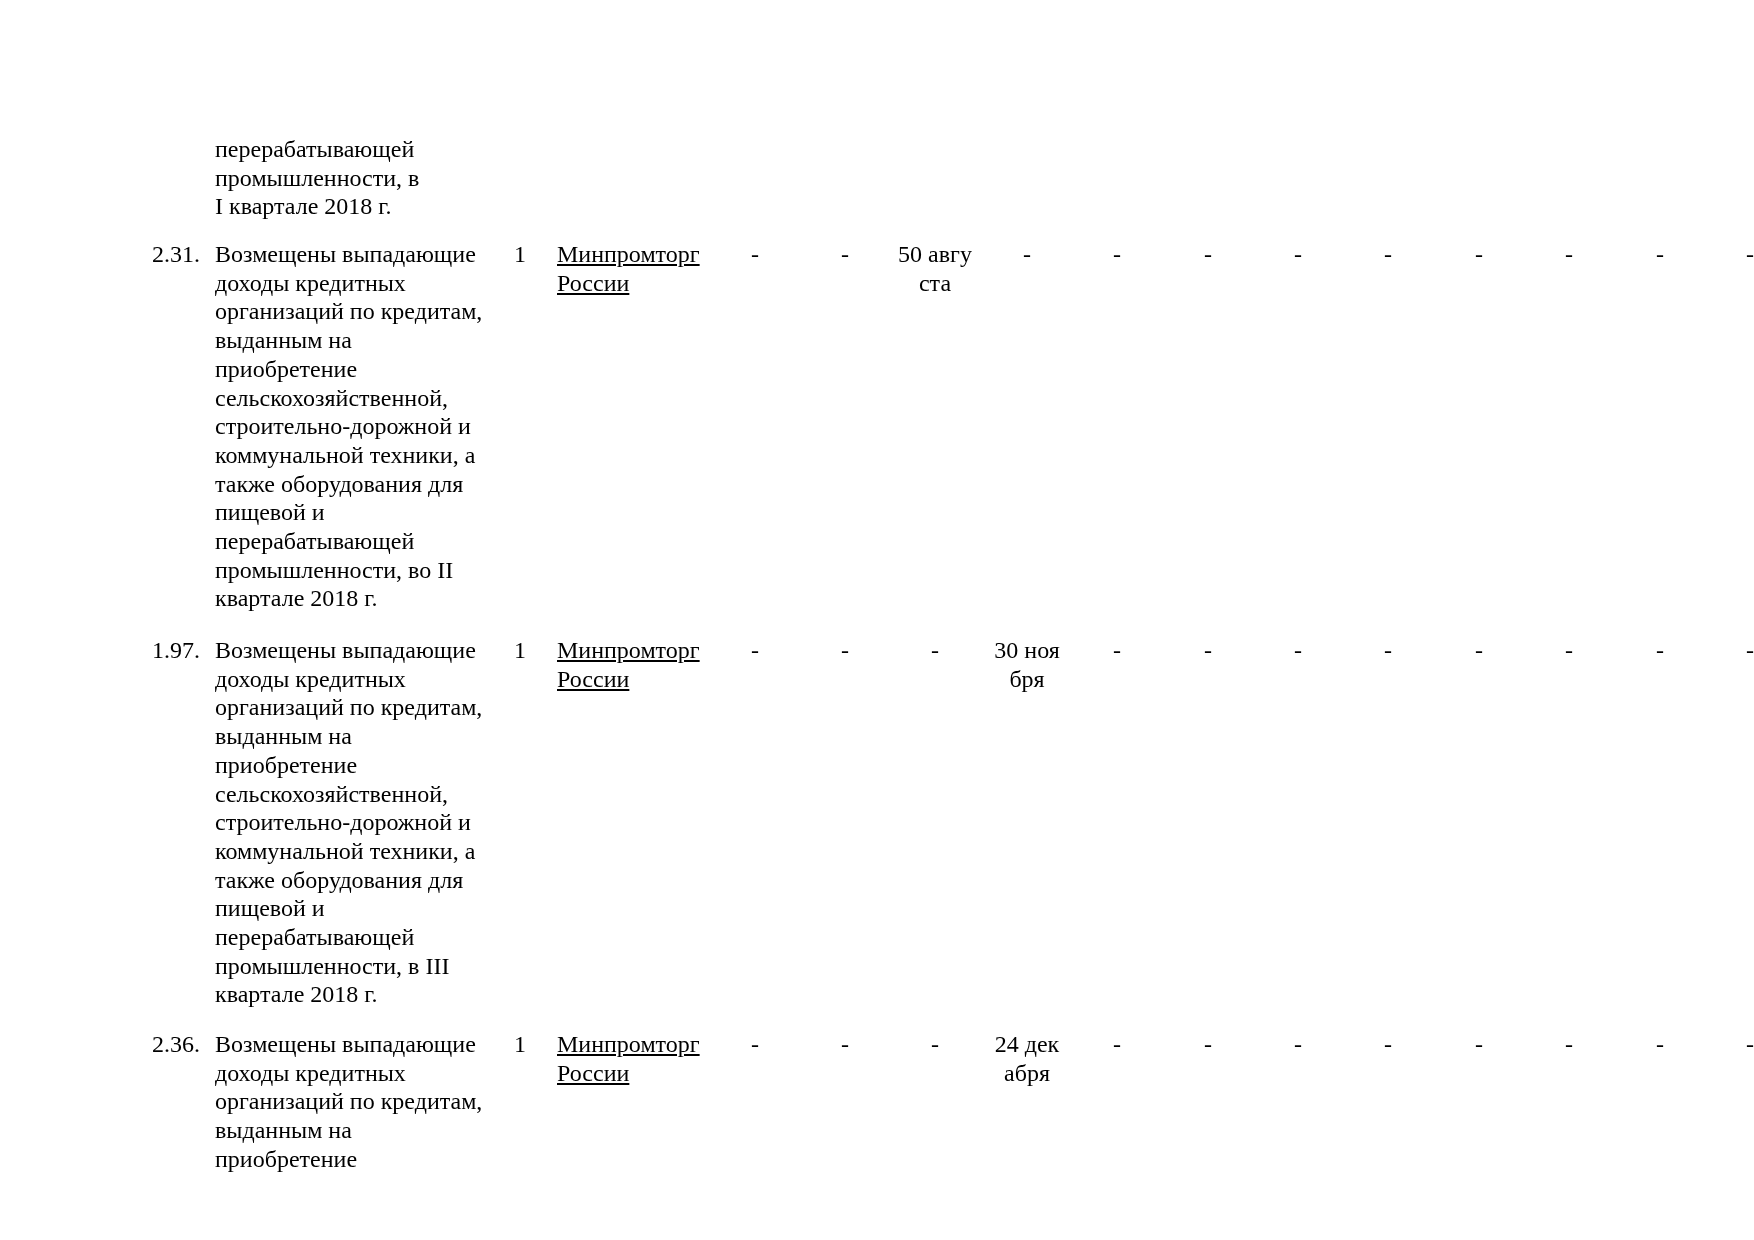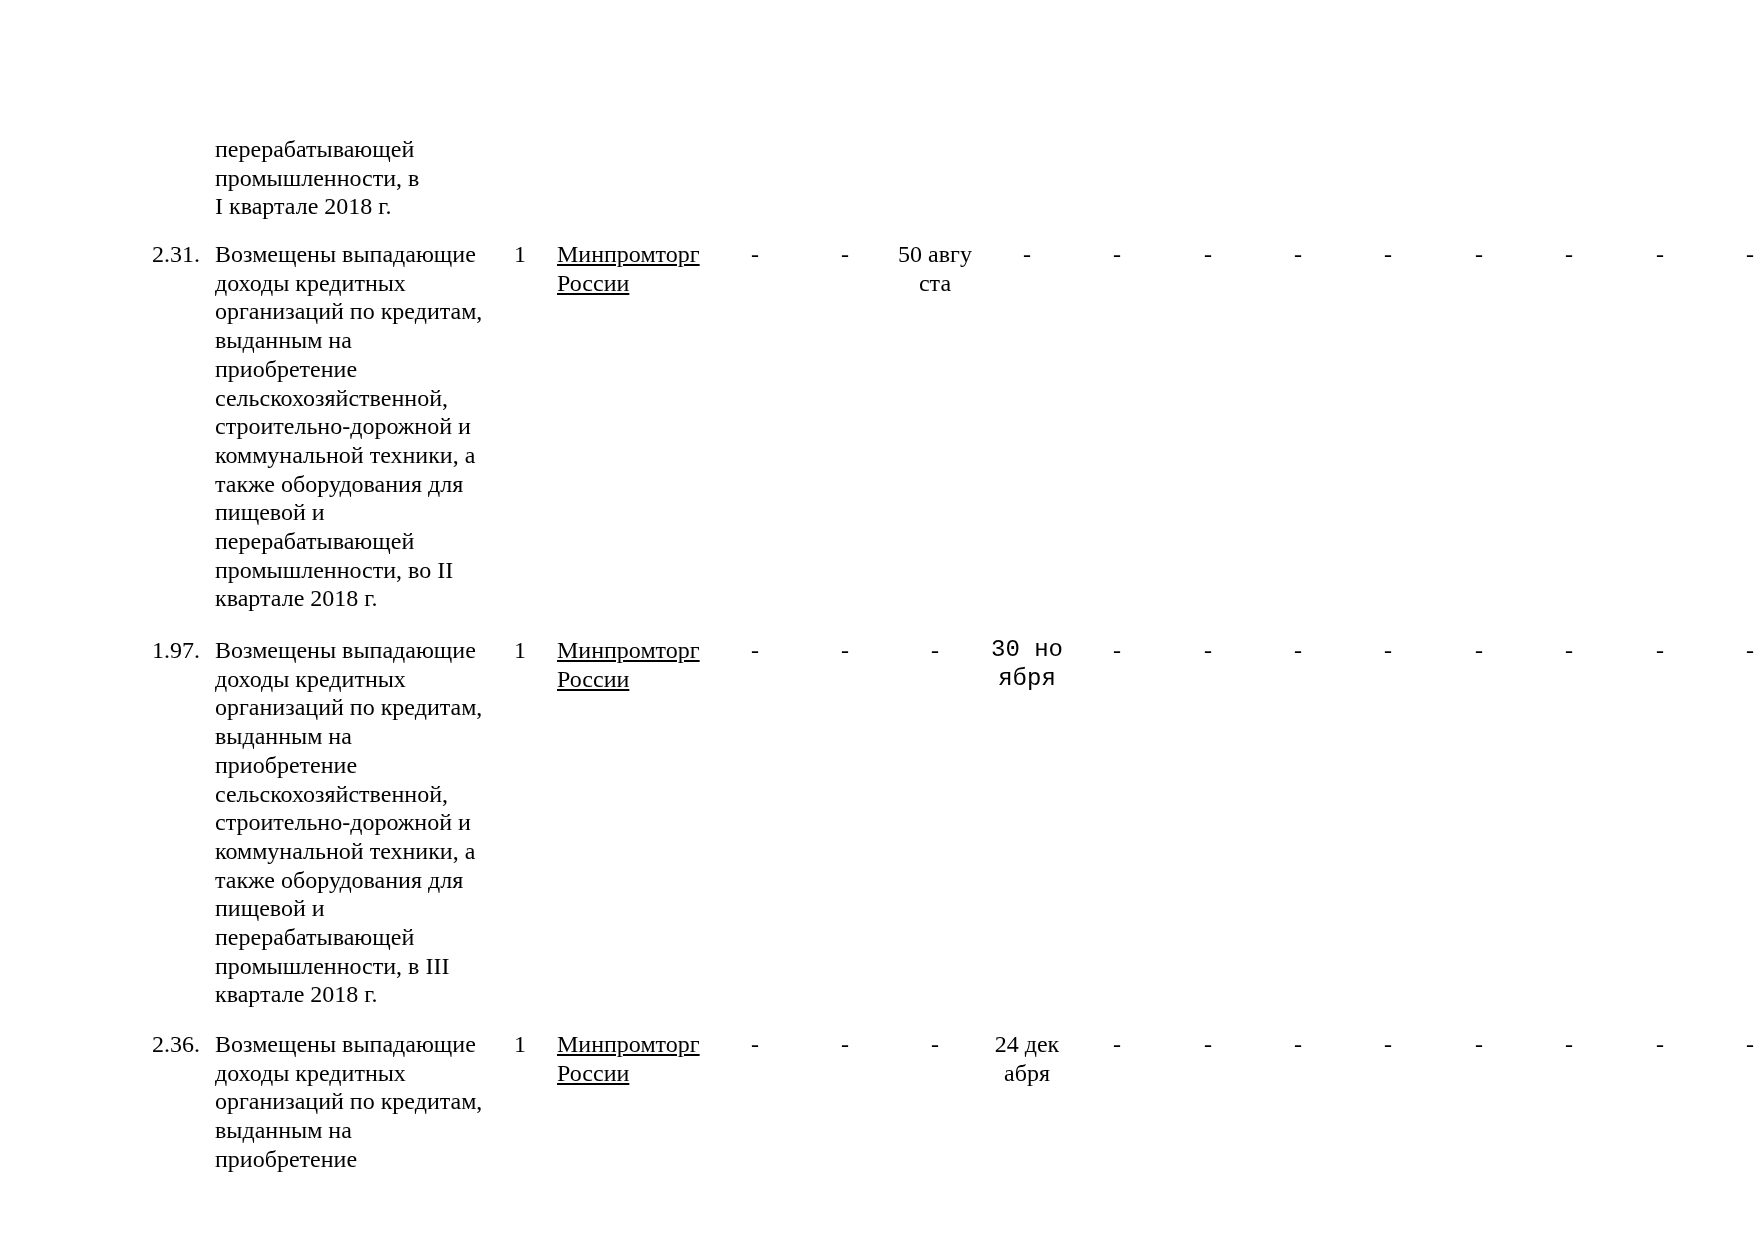--- a/index.html
+++ b/index.html
@@ -71,21 +71,21 @@
   </div>
 
   <div class="row" style="top:632px;">
     <div class="cell num">1.97.</div>
     <div class="cell desc">Возмещены выпадающие доходы кредитных организаций по кредитам, выданным на приобретение сельскохозяйственной, строительно-дорожной и коммунальной техники, а также оборудования для пищевой и перерабатывающей промышленности, в III квартале 2018 г.</div>
     <div class="cell qty">1</div>
     <div class="cell resp">Минпромторг России</div>
     <div class="cell period" style="left:718px;">-</div>
     <div class="cell period" style="left:808px;">-</div>
     <div class="cell period" style="left:898px;">-</div>
-    <div class="cell period" style="left:990px;font-family:Liberation Mono, monospace;">30 ноября</div>
+    <div class="cell period" style="left:990px;">30 ноября</div>
     <div class="cell period" style="left:1080px;">-</div>
     <div class="cell period" style="left:1171px;">-</div>
     <div class="cell period" style="left:1261px;">-</div>
     <div class="cell period" style="left:1351px;">-</div>
     <div class="cell period" style="left:1442px;">-</div>
     <div class="cell period" style="left:1532px;">-</div>
     <div class="cell period" style="left:1623px;">-</div>
     <div class="cell period" style="left:1713px;">-</div>
   </div>
 

